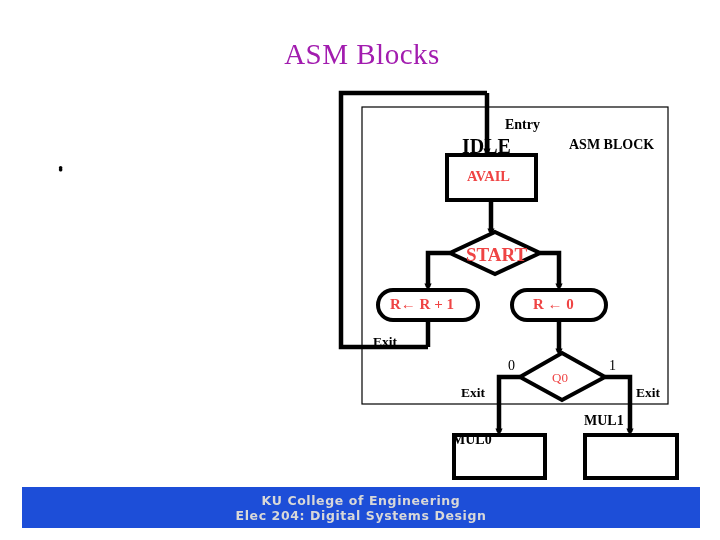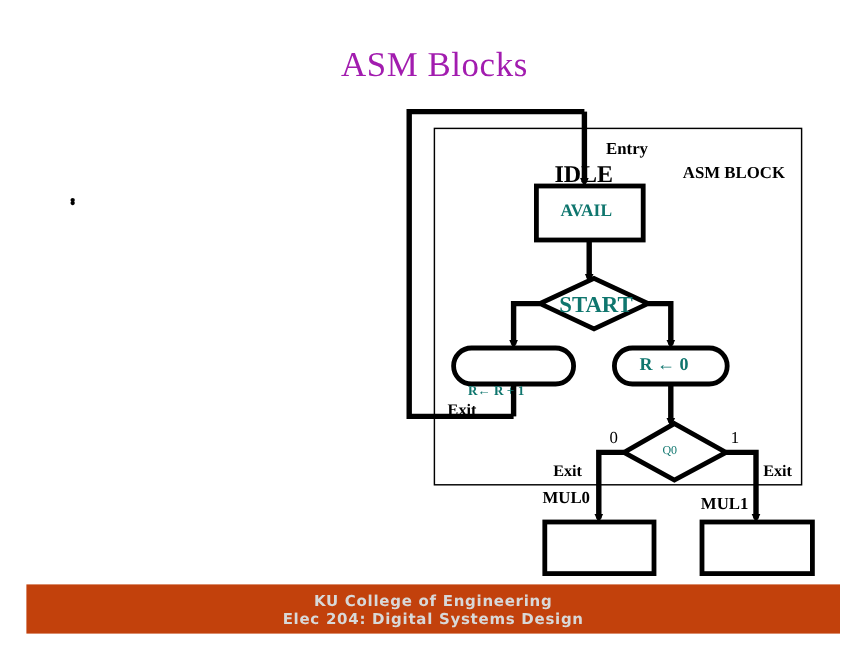--- a/index.html
+++ b/index.html
@@ -33,28 +33,28 @@
   #chart svg{position:absolute;left:0;top:0;}
 
   .lbl{
     position:absolute;color:#000;font-weight:bold;
     font-family:"Liberation Serif","DejaVu Serif",serif;
     white-space:nowrap;
   }
 
   
   .nodetext{
-    position:absolute;color:#0f766e;font-weight:bold;white-space:nowrap;
+    position:absolute;color:#ef4444;font-weight:bold;white-space:nowrap;
     font-family:"Liberation Serif","DejaVu Serif",serif;
   }
 
   
   #footer{
     position:absolute;left:22px;top:487px;width:678px;height:41px;
-    background:#c2410c;
+    background:#1d4ed8;
     display:flex;flex-direction:column;align-items:center;justify-content:center;
   }
   #footer div{
     color:#d8d8d8;font-size:12.5px;line-height:15px;font-weight:bold;
     letter-spacing:.6px;
     font-family:"DejaVu Sans","Liberation Sans",sans-serif;
   }
 </style>
 </head>
 <body>
@@ -120,37 +120,37 @@
     <div class="lbl" style="left:505px;top:117px;font-size:14px;">Entry</div>
 
     <div class="lbl" style="left:462px;top:135px;font-size:20px;">IDLE</div>
 
     <div class="lbl" style="left:569px;top:137px;font-size:14px;">ASM BLOCK</div>
 
     <div class="nodetext" style="left:467px;top:168px;font-size:14.5px;">AVAIL</div>
 
     <div class="nodetext" style="left:466px;top:244px;font-size:19px;">START</div>
 
-    <div class="nodetext" style="left:390px;top:296px;font-size:11px;margin-top:24px;">R← R + 1</div>
+    <div class="nodetext" style="left:390px;top:296px;font-size:15px;">R← R + 1</div>
 
     <div class="nodetext" style="left:533px;top:296px;font-size:15px;text-align:center;">R ← 0</div>
 
     <div class="lbl" style="left:373px;top:334px;font-size:13.5px;">Exit</div>
 
     <div class="lbl" style="left:508px;top:358px;font-size:14px;font-weight:normal;">0</div>
 
-    <div class="nodetext" style="left:552px;top:370px;font-size:10px;font-weight:normal;">Q0</div>
+    <div class="nodetext" style="left:552px;top:370px;font-size:13px;font-weight:normal;">Q0</div>
 
     <div class="lbl" style="left:609px;top:358px;font-size:14px;font-weight:normal;">1</div>
 
     <div class="lbl" style="left:461px;top:385px;font-size:13.5px;">Exit</div>
 
     <div class="lbl" style="left:636px;top:385px;font-size:13.5px;">Exit</div>
 
-    <div class="lbl" style="left:452px;top:408px;font-size:14px;">MUL0</div>
+    <div class="lbl" style="left:452px;top:432px;font-size:14px;">MUL0</div>
 
     <div class="lbl" style="left:584px;top:413px;font-size:14px;text-align:center;">MUL1</div>
 
     <div class="nodetext" style="left:470px;top:450px;font-size:14px;"></div>
     <div class="nodetext" style="left:601px;top:450px;font-size:14px;"></div>
   </div>
 
   <div id="footer">
     <div>KU College of Engineering</div>
     <div>Elec 204: Digital Systems Design</div>

